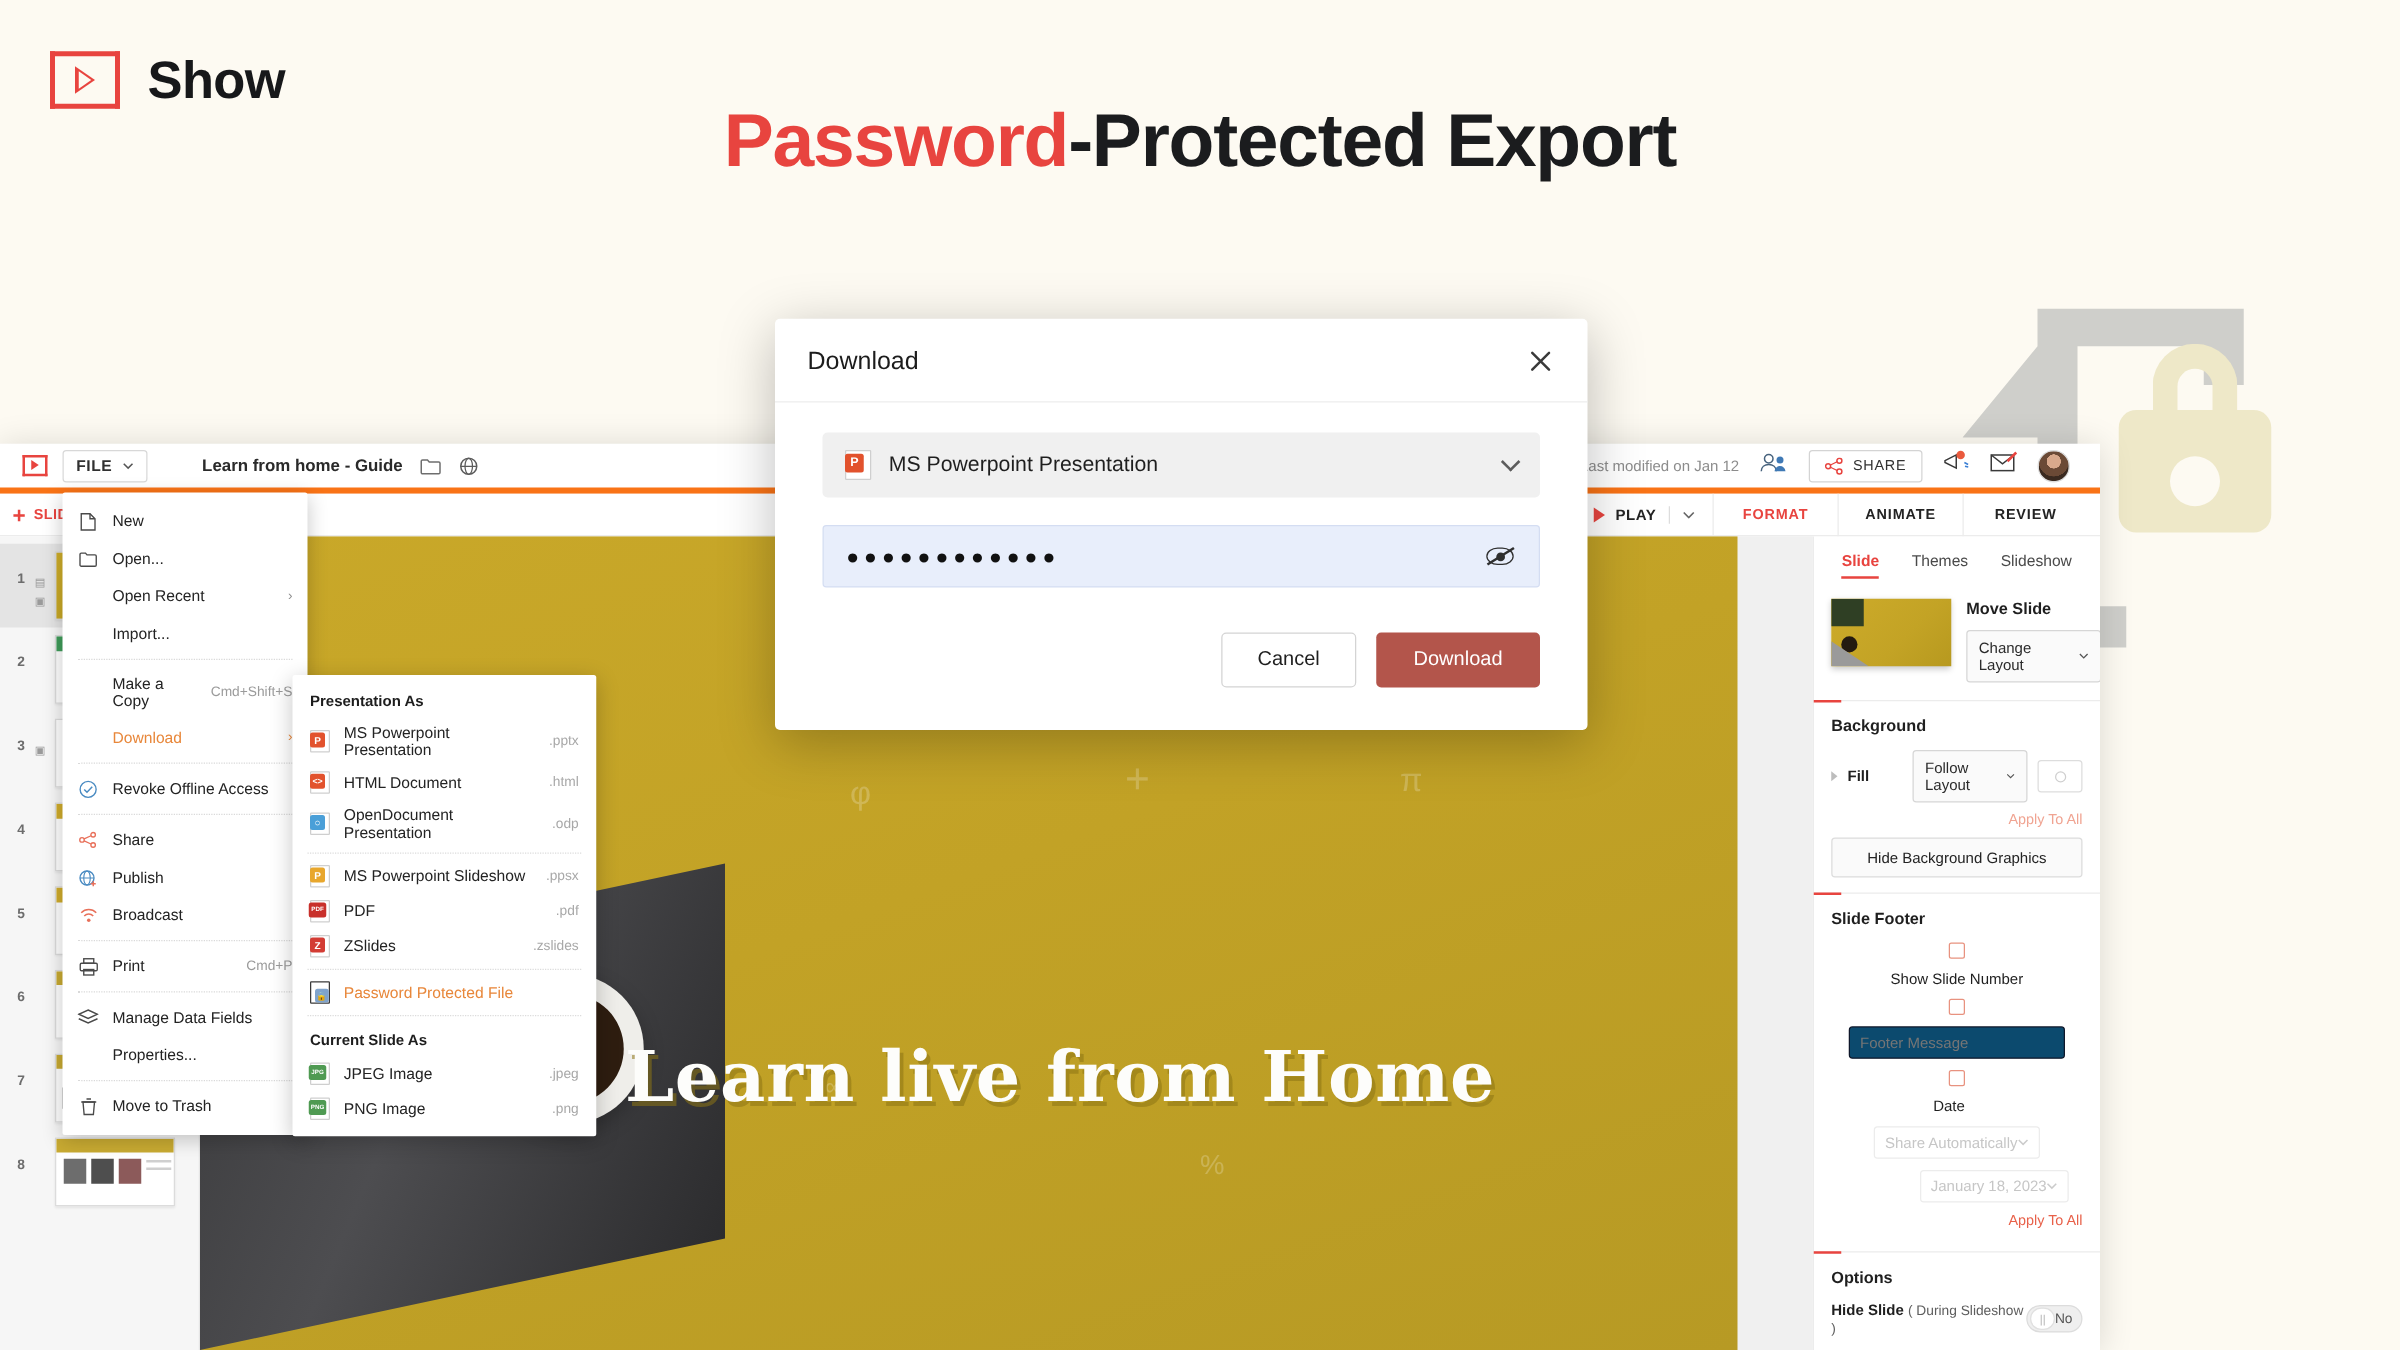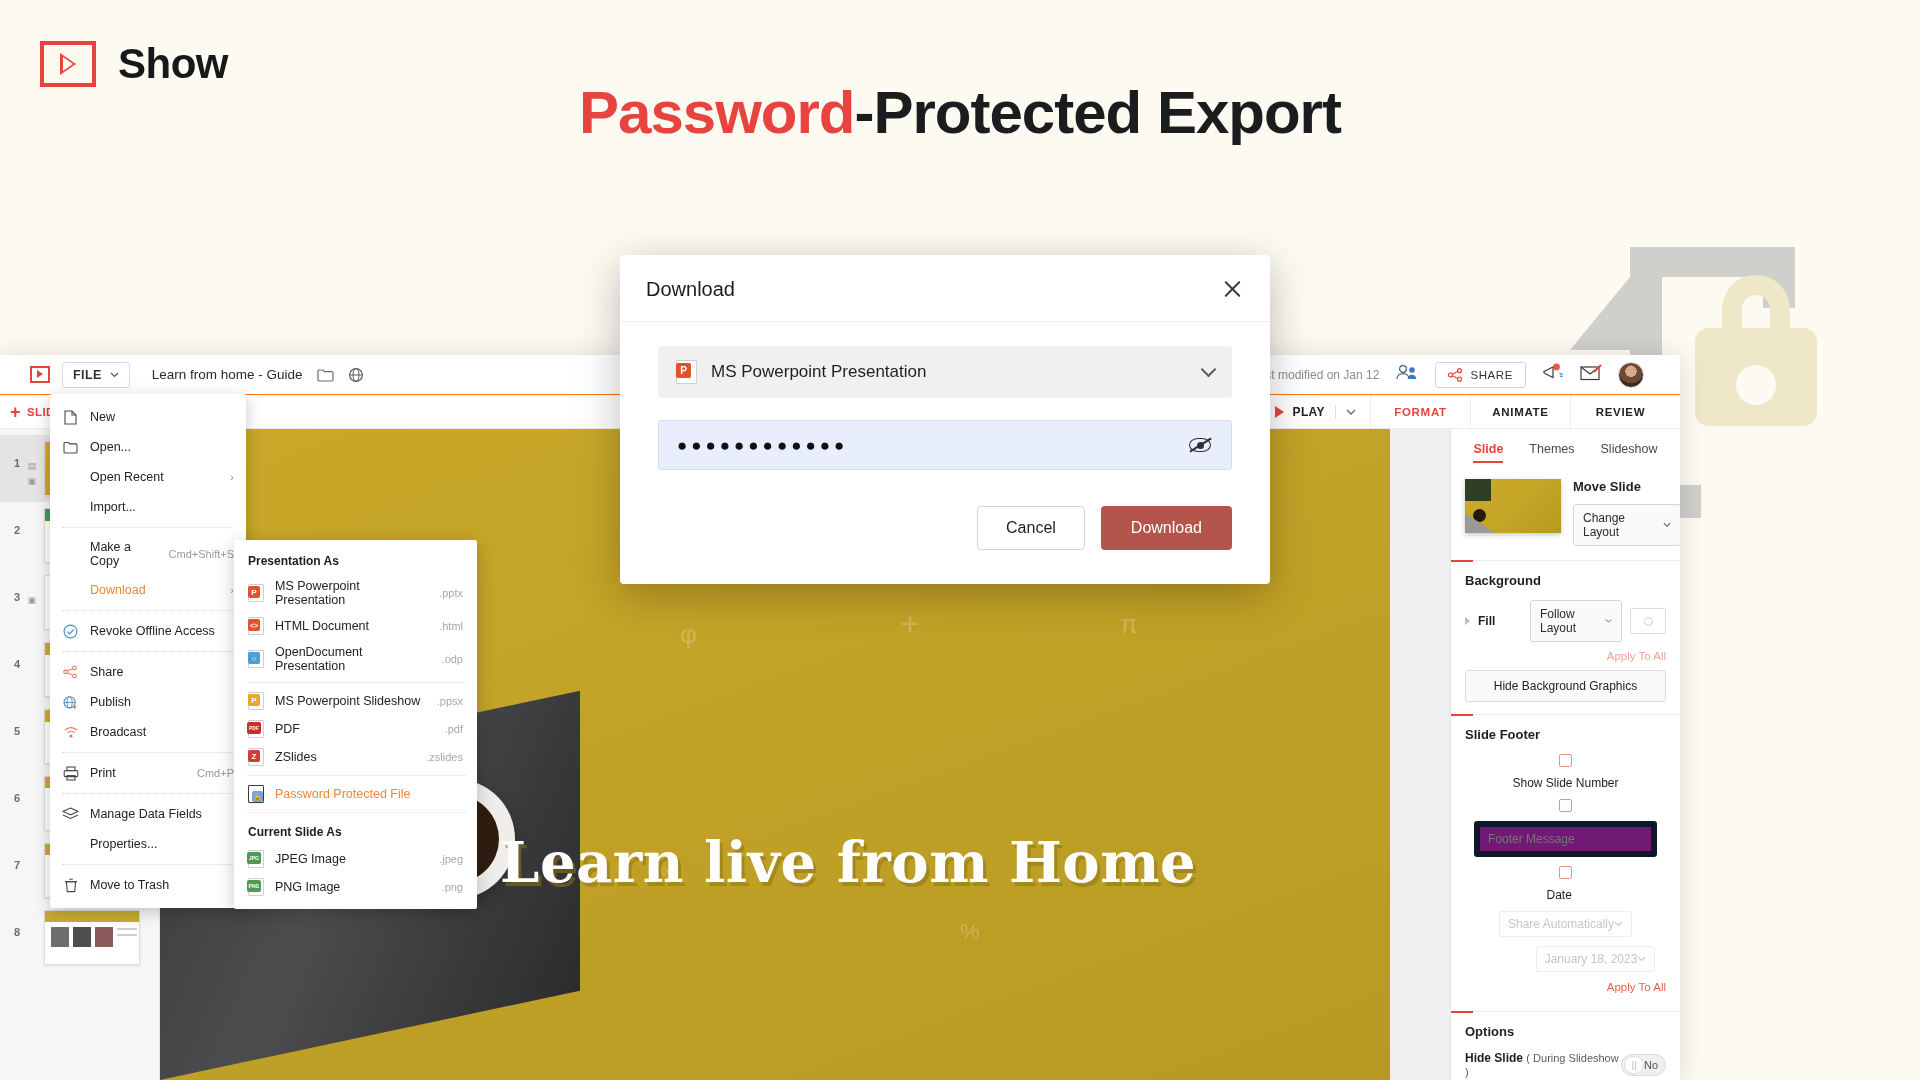--- a/index.html
+++ b/index.html
@@ -64,40 +64,40 @@
   #app {
     position: absolute; left: 0; top: 355px; width: 1680px; height: 725px;
     background: #ffffff;
     box-shadow: 0 2px 26px rgba(0,0,0,0.14);
     overflow: hidden;
   }
 
   
   .topbar {
     position: relative; height: 40px; background: #fff;
-    display: flex; align-items: center; padding: 0 22px;
-    border-bottom: 1px solid #f97316;
+    display: flex; align-items: center; padding: 0 10px;
+    border-bottom: 5px solid #f97316;
   }
   .mini-logo { width: 20px; height: 17px; position: relative; margin: 0 12px 0 8px; flex: none; }
   .mini-logo .b { position: absolute; background: #e8443f; }
   .mini-logo .t { left:0; top:0; width:20px; height:1.6px; }
   .mini-logo .bo { left:0; bottom:0; width:20px; height:1.6px; }
   .mini-logo .l { left:0; top:0; width:1.6px; height:17px; }
   .mini-logo .r { right:0; top:0; width:1.6px; height:17px; }
   .mini-logo .p {
     position:absolute; left:7px; top:4px; width:0; height:0;
     border-left:6px solid #e8443f; border-top:4.5px solid transparent; border-bottom:4.5px solid transparent;
   }
   .file-btn {
     border: 1px solid #d8d8d8; border-radius: 3px; background: #fff;
     padding: 5px 10px; font-size: 12.5px; font-weight: bold; color: #303030;
     display: flex; align-items: center; gap: 8px; letter-spacing: .4px;
     position: relative; z-index: 40;
   }
-  .doc-title { margin-left: 22px; font-size: 13.5px; color: #2a2a2a; font-weight: 400; }
+  .doc-title { margin-left: 44px; font-size: 13.5px; color: #2a2a2a; font-weight: 700; }
   .tb-ico { margin-left: 14px; color: #6e6e6e; display: flex; align-items: center; }
   .topbar-right { margin-left: auto; display: flex; align-items: center; gap: 16px; padding-right: 14px; }
   .lastmod { font-size: 12px; color: #8c8c8c; }
   .share-btn {
     border: 1px solid #d4d4d4; border-radius: 3px; background: #fff;
     padding: 5px 12px; font-size: 11.5px; letter-spacing: .6px; color: #333;
     display: flex; align-items: center; gap: 7px;
   }
   .avatar {
     width: 26px; height: 26px; border-radius: 50%;
@@ -203,21 +203,21 @@
   .apply-all.strong { color: #e8614a; }
   .wide-btn {
     display: block; width: 100%; text-align: center;
     border: 1px solid #dcdcdc; border-radius: 3px; background: #fafafa;
     font-size: 12px; color: #232323; padding: 8px 0; margin: 6px 0 2px;
   }
   .chk-row { display: flex; align-items: center; gap: 9px; margin-bottom: 9px; flex-direction: column; }
   .chk { width: 13px; height: 13px; border: 1.5px solid #e8927f; border-radius: 2px; flex: none; }
   .chk-label { font-size: 12px; color: #1f1f1f; }
   .ghost-input {
-    flex: 1; border: 6px solid #0f172a; border-radius: 3px; background:#701a75;
+    flex: 1; border: 1px solid #0f172a; border-radius: 3px; background:#0c4a6e;
     font-size: 12px; color: #c6c6c6; padding: 5px 8px;
   }
   .ghost-sel {
     flex: 1; border: 1px solid #ececec; border-radius: 3px; background:#fff;
     font-size: 12px; color: #c6c6c6; padding: 5px 8px; display:flex; align-items:center; justify-content:space-between;
   }
   .opt-row { display:flex; align-items:center; justify-content:space-between; margin-bottom: 14px; }
   .opt-label { font-size: 12px; color: #1f1f1f; }
   .opt-label b { font-weight: bold; }
   .opt-label span { color: #5d5d5d; font-size: 11px; }

